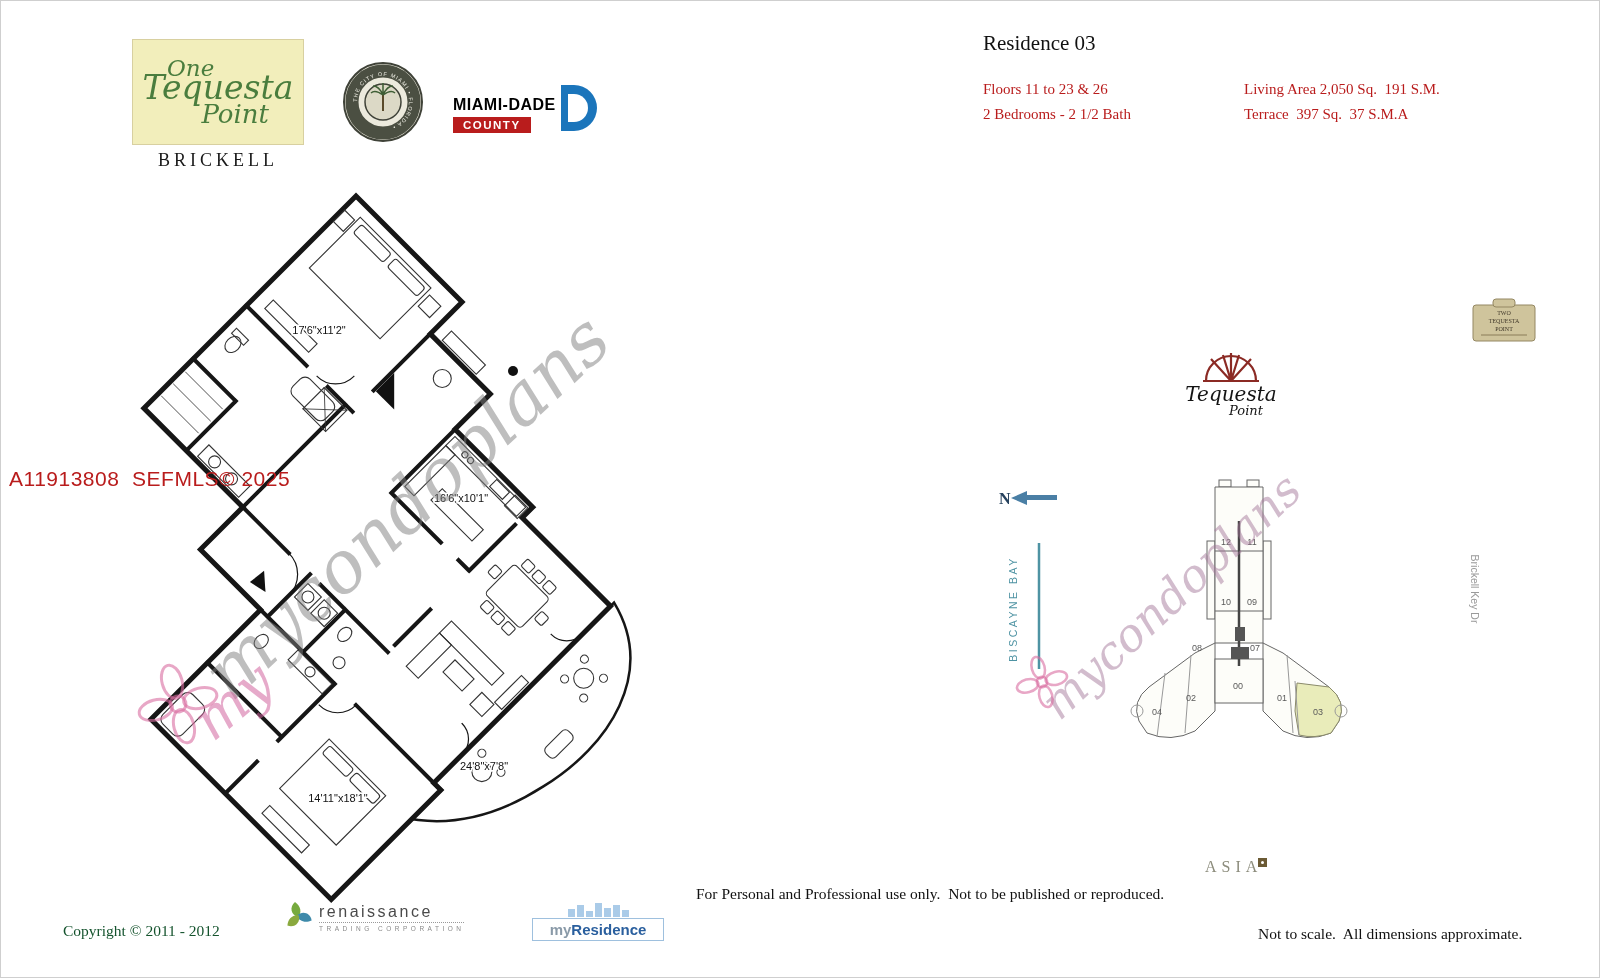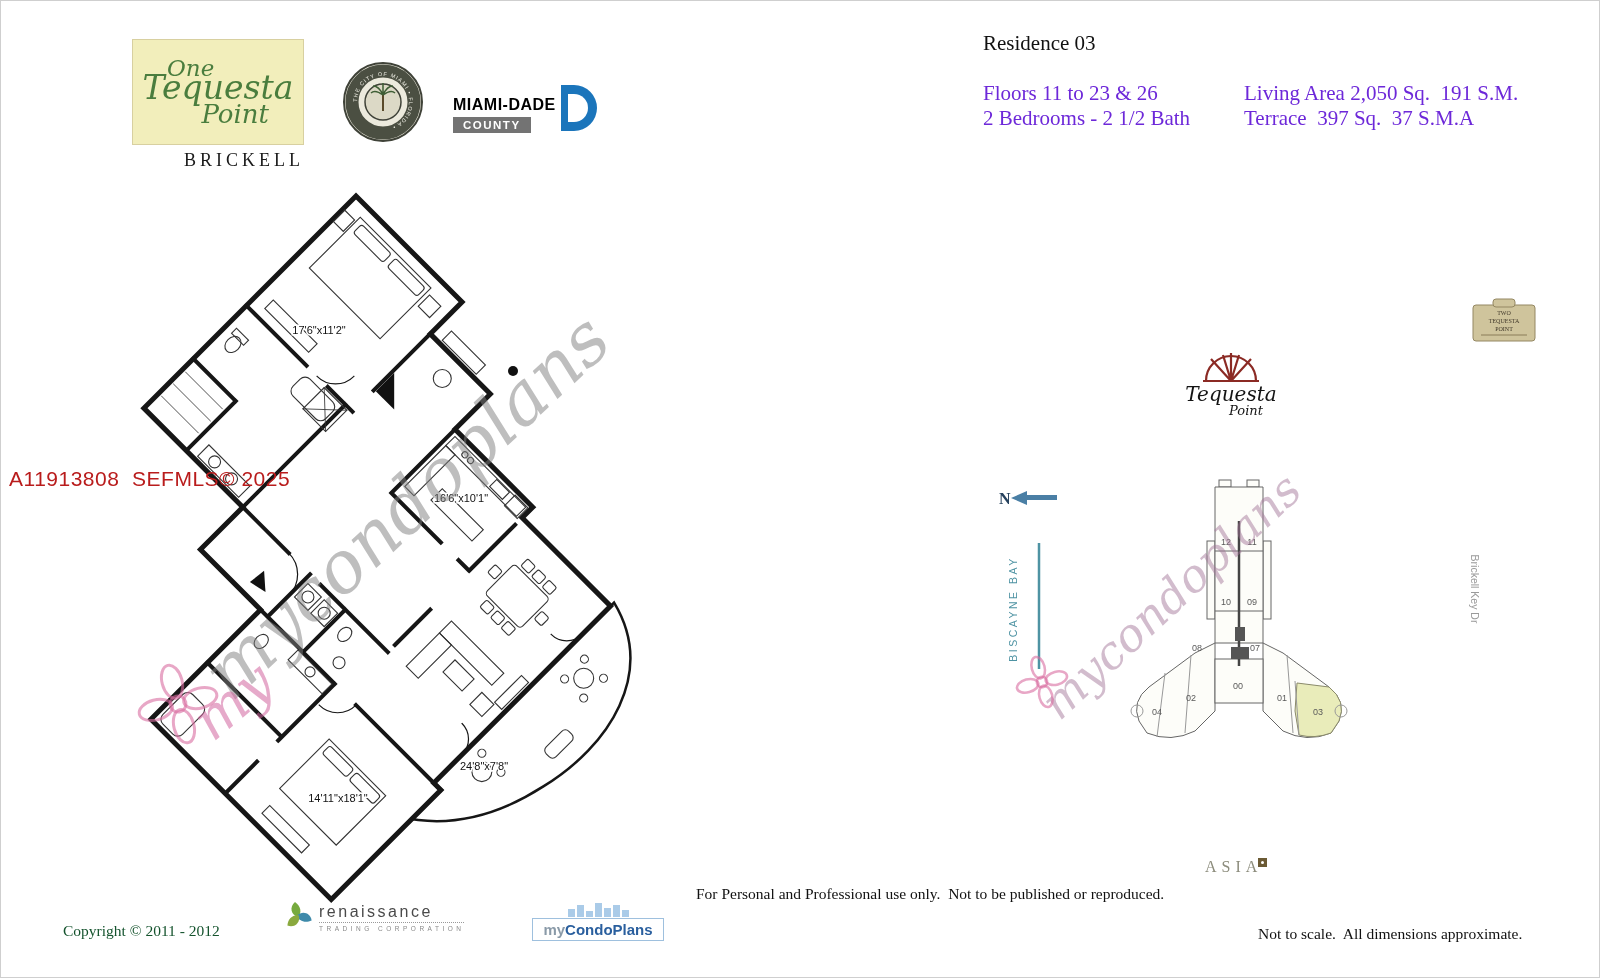--- a/index.html
+++ b/index.html
@@ -5,30 +5,30 @@
   *{margin:0;padding:0;box-sizing:border-box}
   body{background:#ffffff;font-family:"Liberation Serif",serif}
   .page{position:relative;width:1600px;height:978px;background:#fff;border:1px solid #cfcfcf;overflow:hidden;color:#111}
 
   
   .logo-block{position:absolute;left:131px;top:38px;width:172px;height:106px;background:#f2eebb;border:1px solid #d8d0a0;
     display:flex;flex-direction:column;align-items:center;justify-content:center;color:#4a7d3e;font-family:"DejaVu Serif",serif;font-style:italic}
   .logo-line1{align-self:flex-start;margin:0 16px -10px 34px;font-size:23px}
   .logo-line2{font-size:33px;line-height:34px}
   .logo-line3{align-self:flex-end;margin:-6px 34px 0 0;font-size:26px}
-  .brickell{position:absolute;left:131px;top:149px;width:172px;text-align:right;letter-spacing:4px;font-size:18px;color:#1a1a1a}
+  .brickell{position:absolute;left:131px;top:149px;width:172px;text-align:center;letter-spacing:4px;font-size:18px;color:#1a1a1a}
   .seal{position:absolute;left:341px;top:60px}
   .county{position:absolute;left:452px;top:84px;display:flex;align-items:flex-end;font-family:"Liberation Sans",sans-serif}
   .county-name{font-weight:bold;font-size:16px;letter-spacing:0.5px;color:#000}
-  .county-bar{display:inline-block;background:#737373;color:#fff;font-weight:bold;font-size:11.5px;letter-spacing:1.5px;padding:2px 10px;margin-top:3px}
+  .county-bar{display:inline-block;background:#b91c1c;color:#fff;font-weight:bold;font-size:11.5px;letter-spacing:1.5px;padding:2px 10px;margin-top:3px}
   .county-d{margin-left:3px;margin-top:-2px}
 
   
   .res-title{position:absolute;left:982px;top:30px;font-size:21px;color:#111}
-  .info{position:absolute;font-size:21px;color:#6d28d9;white-space:pre}
+  .info{position:absolute;font-size:15px;color:#b91c1c;white-space:pre}
   .info-floors{left:982px;top:80px}
   .info-beds{left:982px;top:105px}
   .info-living{left:1243px;top:80px}
   .info-terrace{left:1243px;top:105px}
 
   
   .plan{position:absolute;left:100px;top:165px;z-index:1}
   .site{position:absolute;left:980px;top:290px;z-index:1}
   .dim{font-family:"Liberation Sans",sans-serif;font-size:11px;fill:#111;text-anchor:middle;paint-order:stroke;stroke:#ffffff;stroke-width:3px}
   .unit{font-family:"Liberation Sans",sans-serif;font-size:9px;fill:#5a5a5a;text-anchor:middle}
@@ -297,20 +297,20 @@
     <div class="mcp-sky">
       <i style="height:8px"></i>
         <i style="height:12px"></i>
         <i style="height:6px"></i>
         <i style="height:14px"></i>
         <i style="height:9px"></i>
         <i style="height:12px"></i>
         <i style="height:7px"></i>
     </div>
     <div class="mcp-box">
-      <span class="mcp-my">my</span><span class="mcp-rest">CondoPlans</span>
+      <span class="mcp-my">my</span><span class="mcp-rest">Residence</span>
     </div>
   </div>
 
   <div class="disclaimer">For Personal and Professional use only.  Not to be published or reproduced.</div>
   <div class="scalenote">Not to scale.  All dimensions approximate.</div>
 
 </div>
 
 </body></html>

